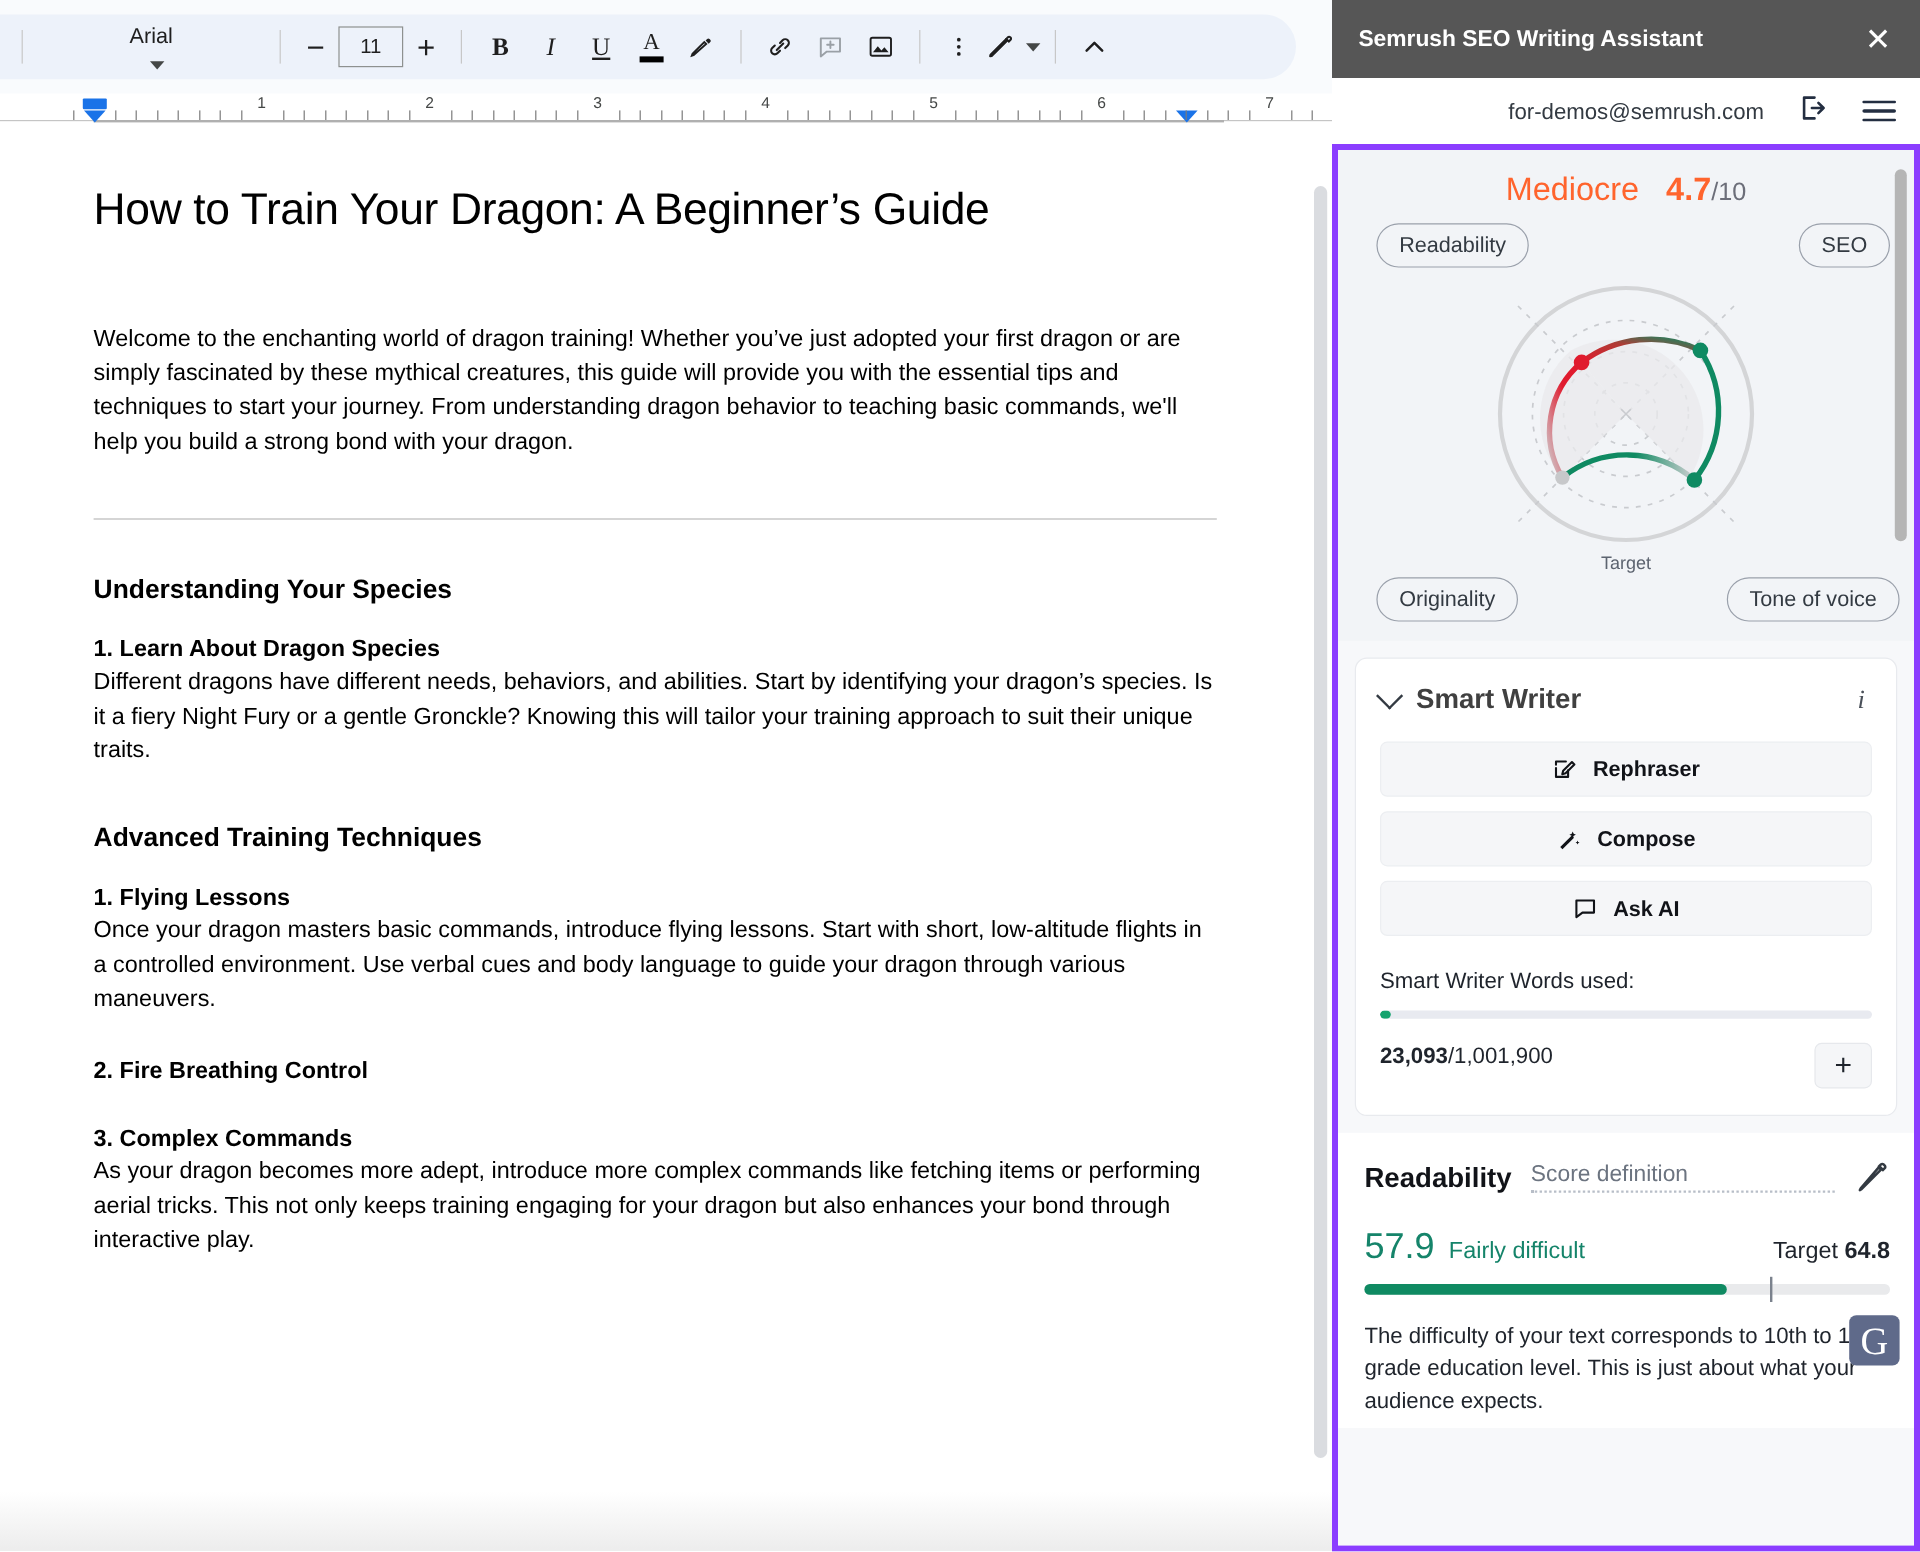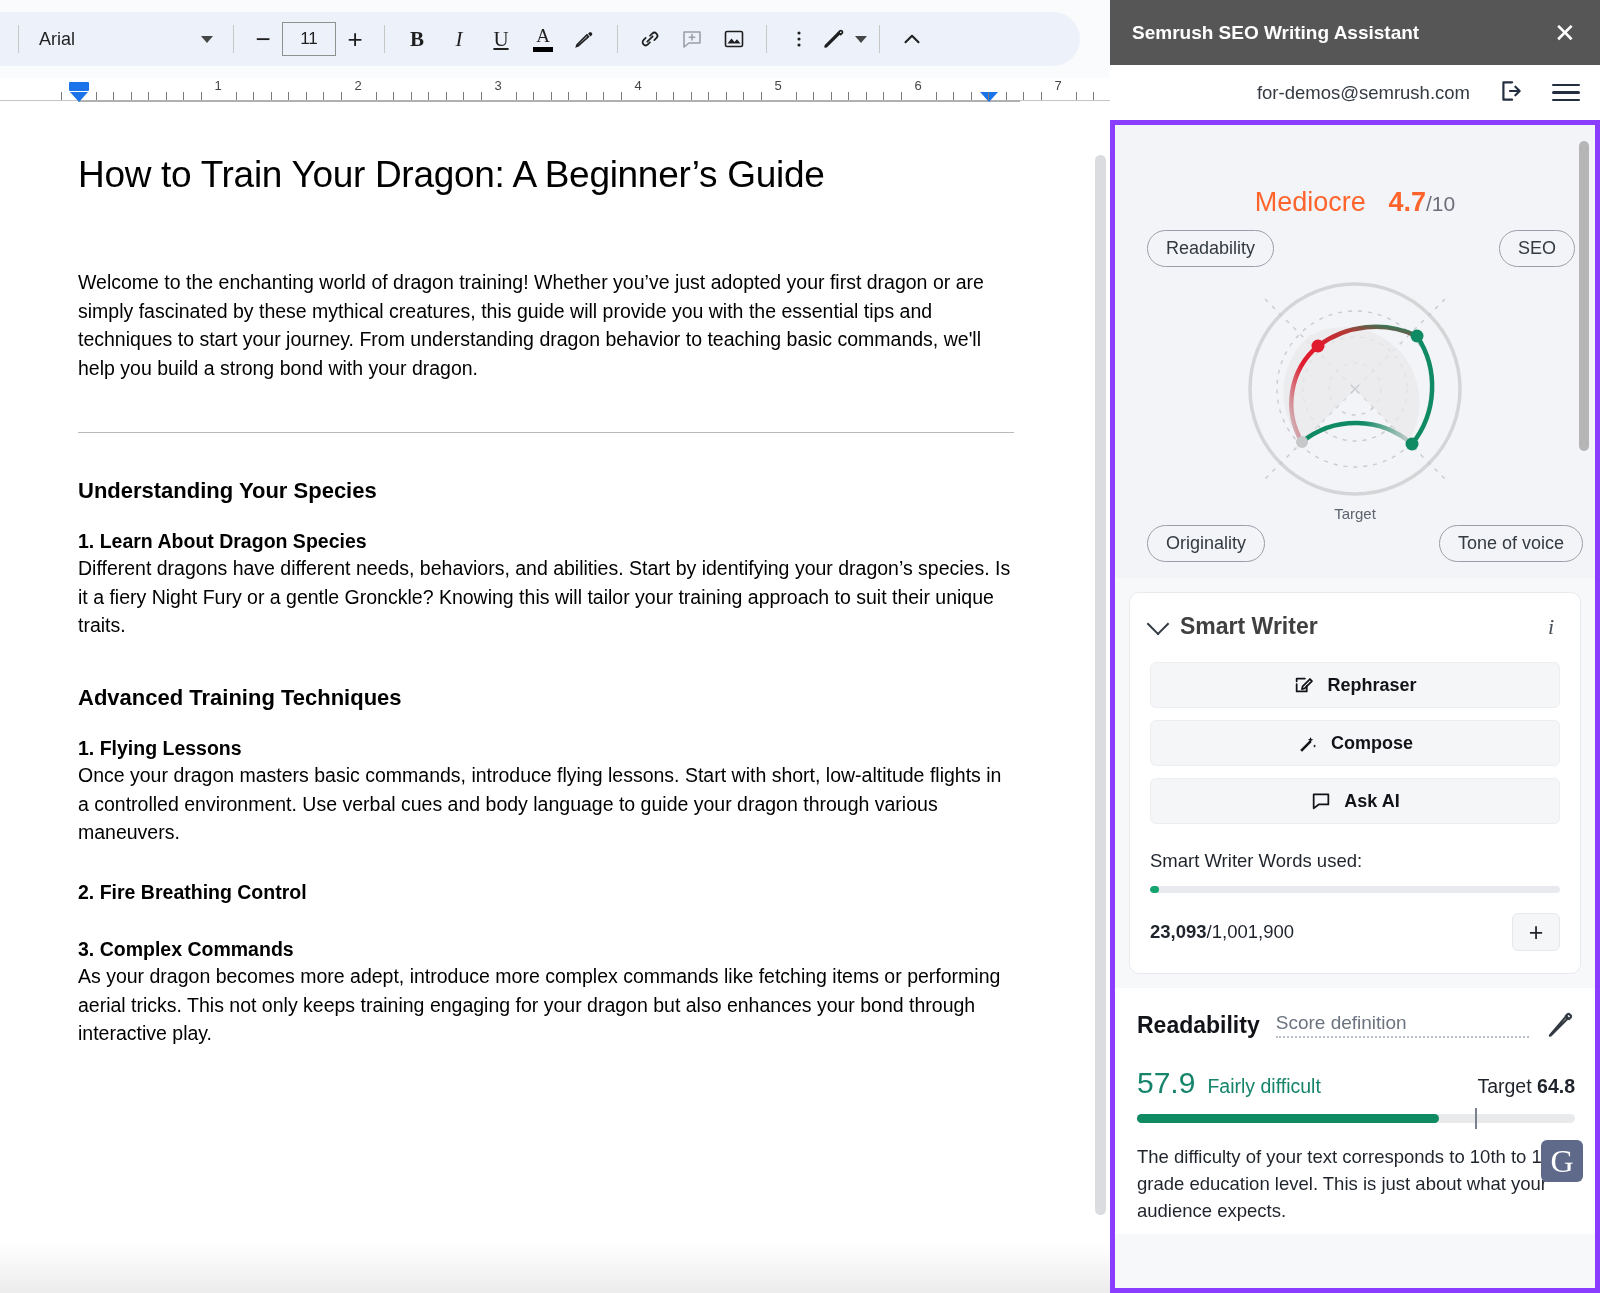--- a/index.html
+++ b/index.html
@@ -39,20 +39,21 @@
     gap: 2px;
   }
   .tb-item {
     display: flex; align-items: center;
     height: 38px;
     border-radius: 6px;
     padding: 0 8px;
     color: #1f1f1f;
     font-size: 18px;
     white-space: nowrap;
+    flex-direction: column;
   }
   .tb-style { width: 190px; justify-content: space-between; }
   .tb-font { width: 190px; justify-content: space-between; }
   .caret {
     width: 0; height: 0;
     border-left: 6px solid transparent;
     border-right: 6px solid transparent;
     border-top: 7px solid #444746;
     margin-left: 10px;
   }
@@ -229,21 +230,20 @@
   
   .score-card {
     background: #f2f4f7;
     padding: 18px 0 14px;
     position: relative;
   }
   .score-line {
     text-align: center;
     font-size: 27px;
     margin-bottom: 6px;
-    margin-top: 44px;
   }
   .score-line .lab { color: #ff642d; font-weight: 400; }
   .score-line .val { color: #ff642d; font-weight: bold; }
   .score-line .max { color: #6c6e79; font-size: 21px; }
 
   .radar-wrap { position: relative; height: 340px; }
   .pill {
     position: absolute;
     border: 1px solid #9aa0ab;
     border-radius: 20px;
@@ -317,21 +317,21 @@
     position: relative;
     overflow: hidden;
     margin-bottom: 20px;
   }
   .progress i {
     position: absolute; left: 0; top: 0; bottom: 0;
     width: 2.3%;
     background: #15a36e;
     border-radius: 4px;
   }
-  .usage-row { display: flex; align-items: center; }
+  .usage-row { display: flex; align-items: flex-start; }
   .usage-text { flex: 1; font-size: 18.5px; color: #1f242c; }
   .usage-text b { font-weight: bold; }
   .plus-btn {
     width: 48px; height: 38px;
     background: #f5f6f8;
     border: 1px solid #e6e8ec;
     border-radius: 6px;
     display:flex; align-items:center; justify-content:center;
     font-size: 25px; color:#1f242c; line-height:1;
   }

